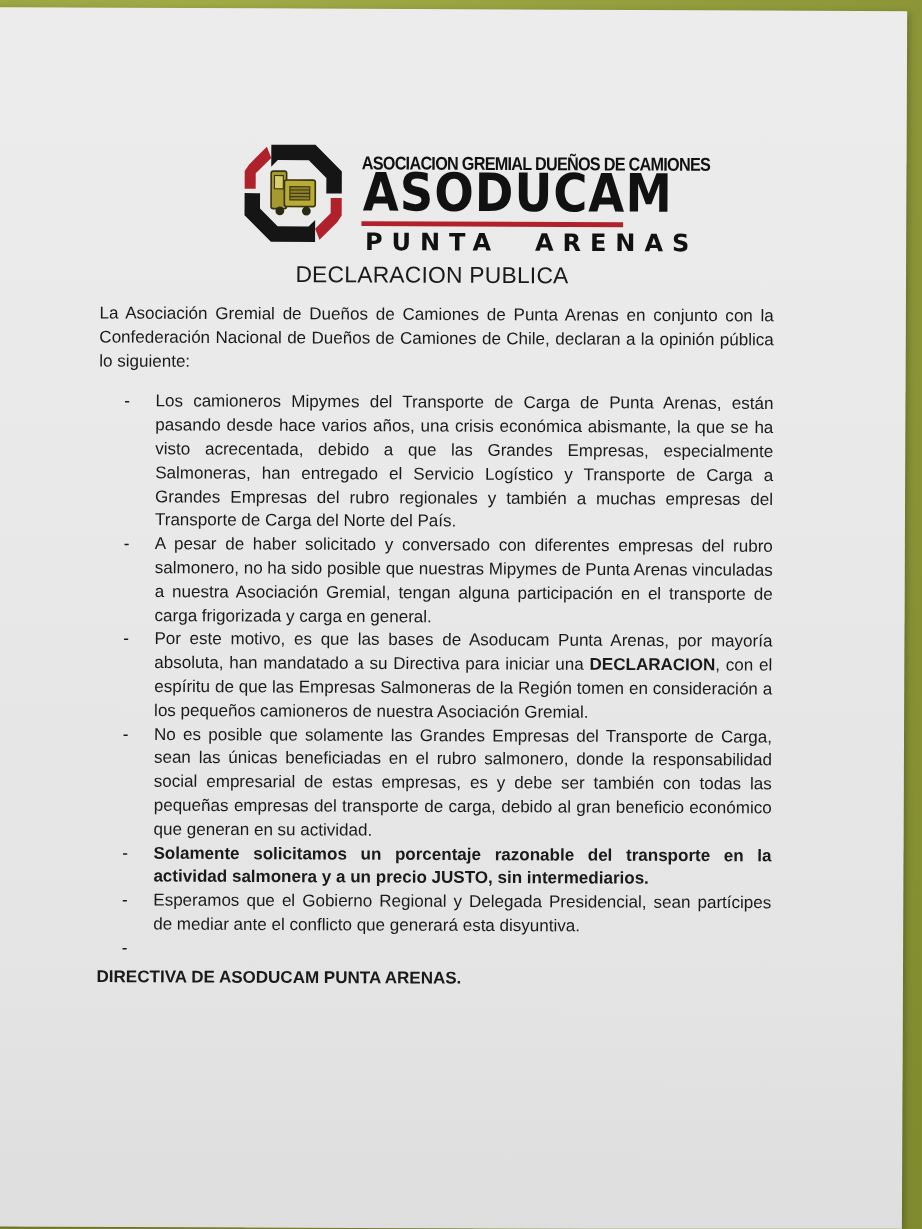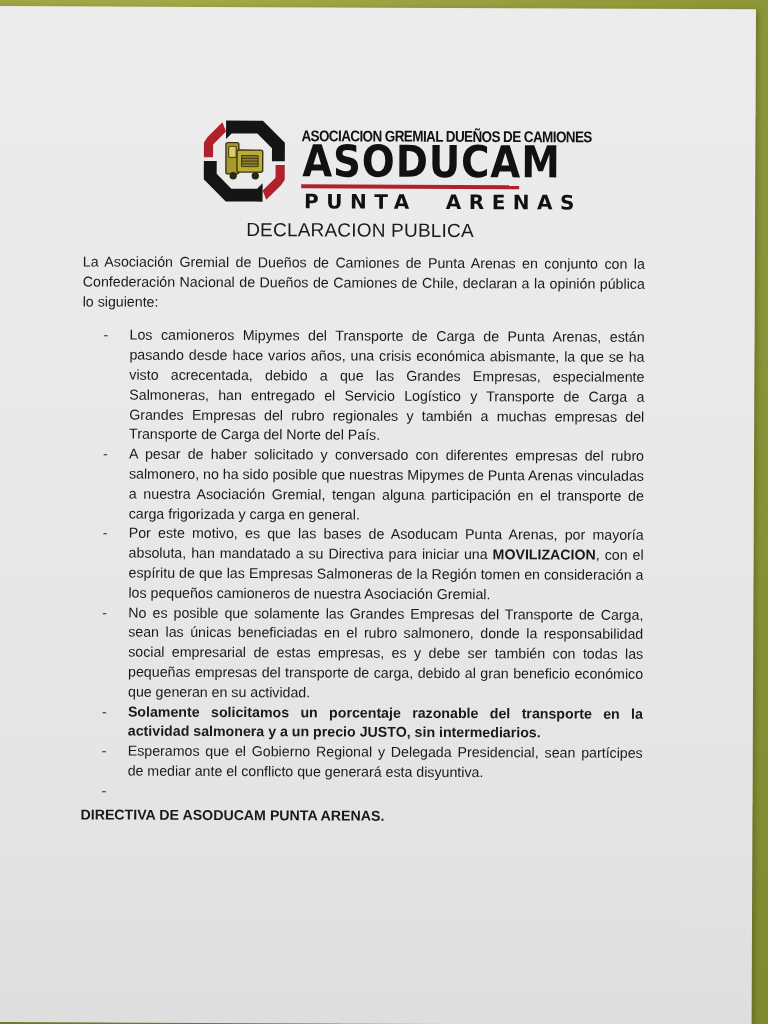--- a/index.html
+++ b/index.html
@@ -97,21 +97,21 @@
       <li>
         <span class="dash">-</span>
         <span>Los camioneros Mipymes del Transporte de Carga de Punta Arenas, están pasando desde hace varios años, una crisis económica abismante, la que se ha visto acrecentada, debido a que las Grandes Empresas, especialmente Salmoneras, han entregado el Servicio Logístico y Transporte de Carga a Grandes Empresas del rubro regionales y también a muchas empresas del Transporte de Carga del Norte del País.</span>
       </li>
       <li>
         <span class="dash">-</span>
         <span>A pesar de haber solicitado y conversado con diferentes empresas del rubro salmonero,  no ha sido posible que nuestras Mipymes de Punta Arenas vinculadas a nuestra Asociación Gremial, tengan alguna participación en el transporte de carga frigorizada y carga en general.</span>
       </li>
       <li>
         <span class="dash">-</span>
-        <span>Por este motivo, es que las bases de Asoducam Punta Arenas, por mayoría absoluta, han mandatado a su Directiva para iniciar una </span><span class="bold">MOVILIZACION</span><span>, con el espíritu de que las Empresas Salmoneras de la Región tomen en consideración a los pequeños camioneros de nuestra Asociación Gremial.</span>
+        <span>Por este motivo, es que las bases de Asoducam Punta Arenas, por mayoría absoluta, han mandatado a su Directiva para iniciar una </span><span class="bold">DECLARACION</span><span>, con el espíritu de que las Empresas Salmoneras de la Región tomen en consideración a los pequeños camioneros de nuestra Asociación Gremial.</span>
       </li>
       <li>
         <span class="dash">-</span>
         <span>No es posible que solamente las Grandes Empresas del Transporte de Carga, sean las únicas beneficiadas en el rubro salmonero, donde la responsabilidad social empresarial de estas empresas, es y debe ser también  con todas las pequeñas empresas del transporte de carga, debido al gran beneficio económico que generan en su actividad.</span>
       </li>
       <li>
         <span class="dash">-</span>
         <span class="bold">Solamente solicitamos un porcentaje razonable del transporte en la actividad salmonera y a un precio JUSTO, sin intermediarios.</span>
       </li>
       <li>

